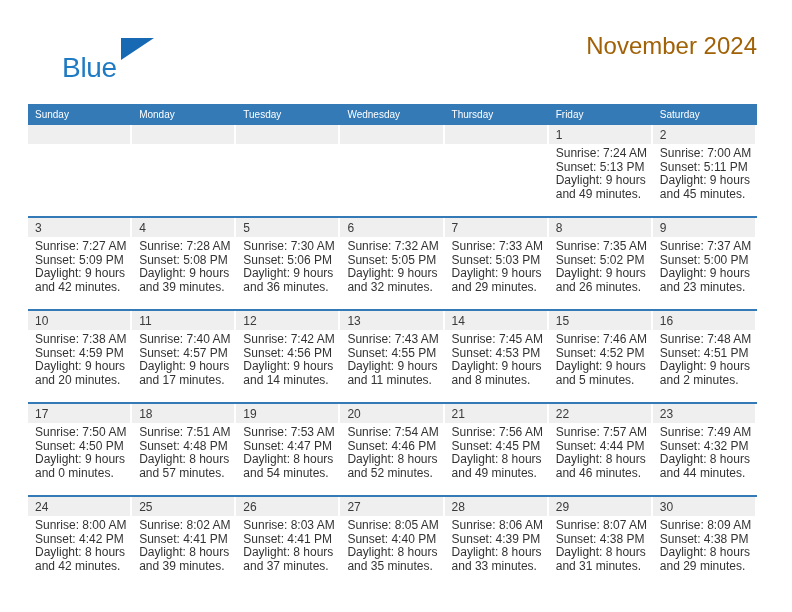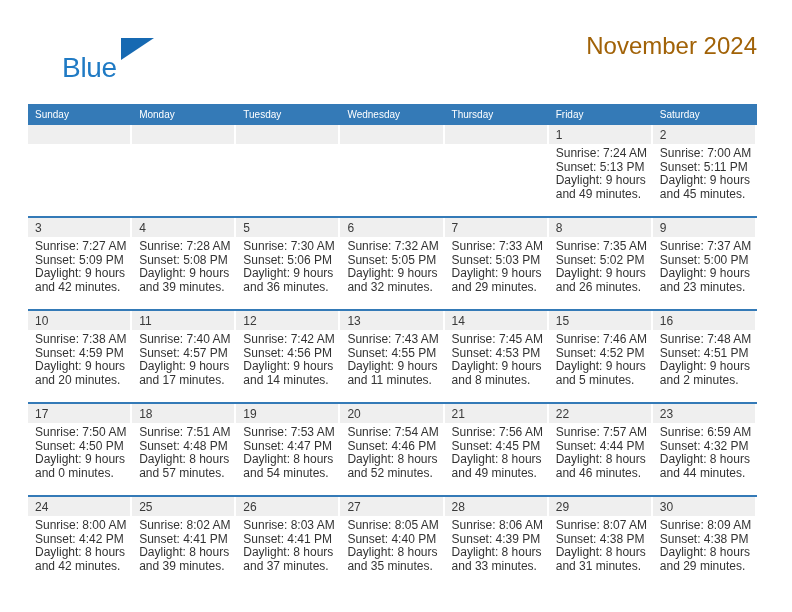--- a/index.html
+++ b/index.html
@@ -485,21 +485,21 @@
                   <div>Sunset: 4:44 PM</div>
                   <div>Daylight: 8 hours</div>
                   <div>and 46 minutes.</div>
                 </div>
               </div>
             </td>
             <td>
               <div class="daycell">
                 <div class="daynum-strip">23</div>
                 <div class="cell-lines">
-                  <div>Sunrise: 6:59 AM</div>
+                  <div>Sunrise: 7:49 AM</div>
                   <div>Sunset: 4:32 PM</div>
                   <div>Daylight: 8 hours</div>
                   <div>and 44 minutes.</div>
                 </div>
               </div>
             </td>
           </tr>
           <tr class="week-row">
             <td>
               <div class="daycell">

